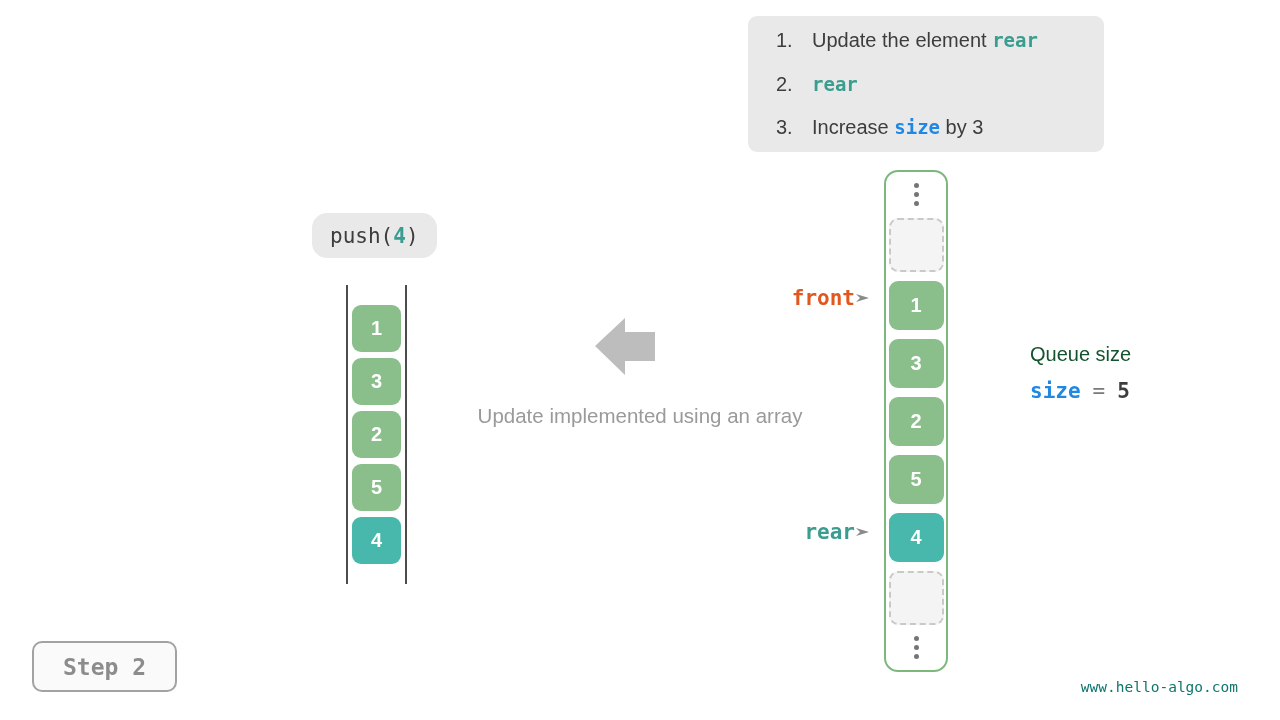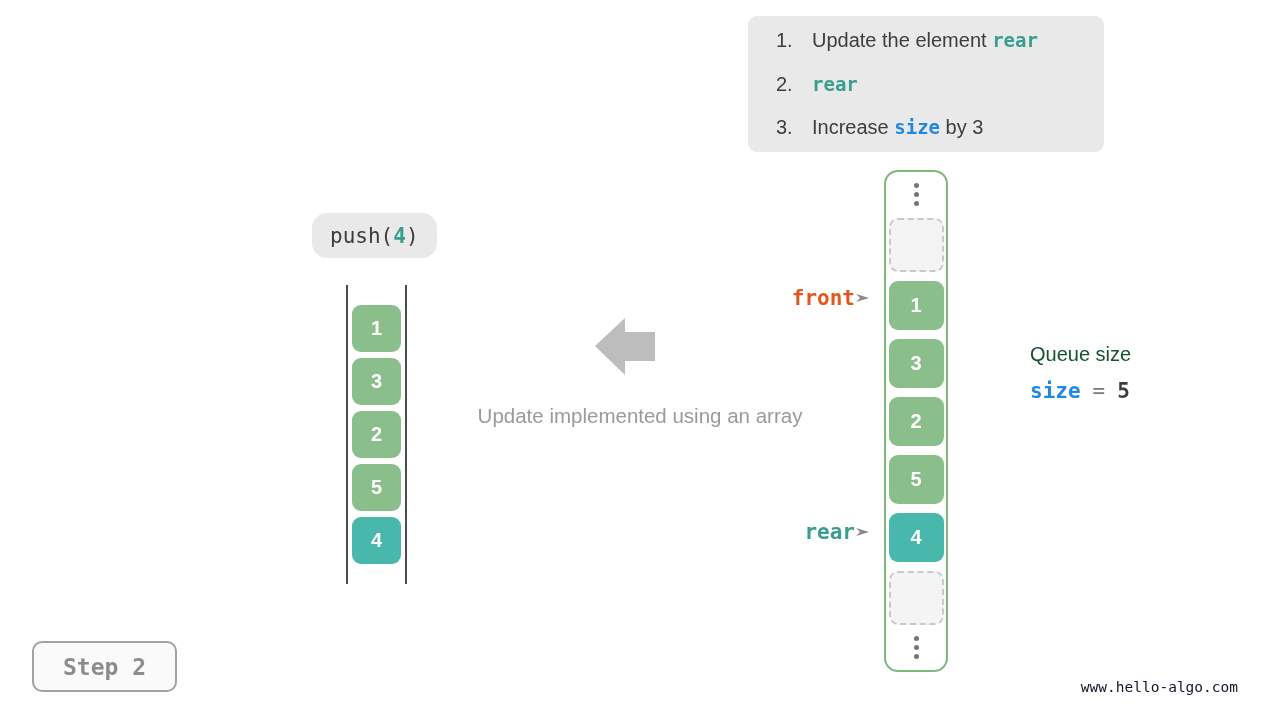--- a/index.html
+++ b/index.html
@@ -93,21 +93,21 @@
     border:2px solid #a2a2a2;border-radius:10px;background:#fafafa;
     box-sizing:border-box;display:flex;align-items:center;justify-content:center;
     font-family:"DejaVu Sans Mono","Liberation Mono",monospace;
     font-size:23px;font-weight:bold;color:#8c8c8c;margin-left:13px;
   }
 
   
   .watermark{
     position:absolute;right:42px;top:679px;
     font-family:"DejaVu Sans Mono","Liberation Mono",monospace;
-    font-size:14.5px;color:#0f172a;margin-left:20px;
+    font-size:14.5px;color:#0f766e;margin-left:20px;
   }
 </style>
 </head>
 <body>
 
 <div class="instruction-box">
   <div class="instr-line">
     <span class="instr-num">1.</span><span>Update the element </span><span class="code teal">rear</span><span></span>
   </div>
   <div class="instr-line">

